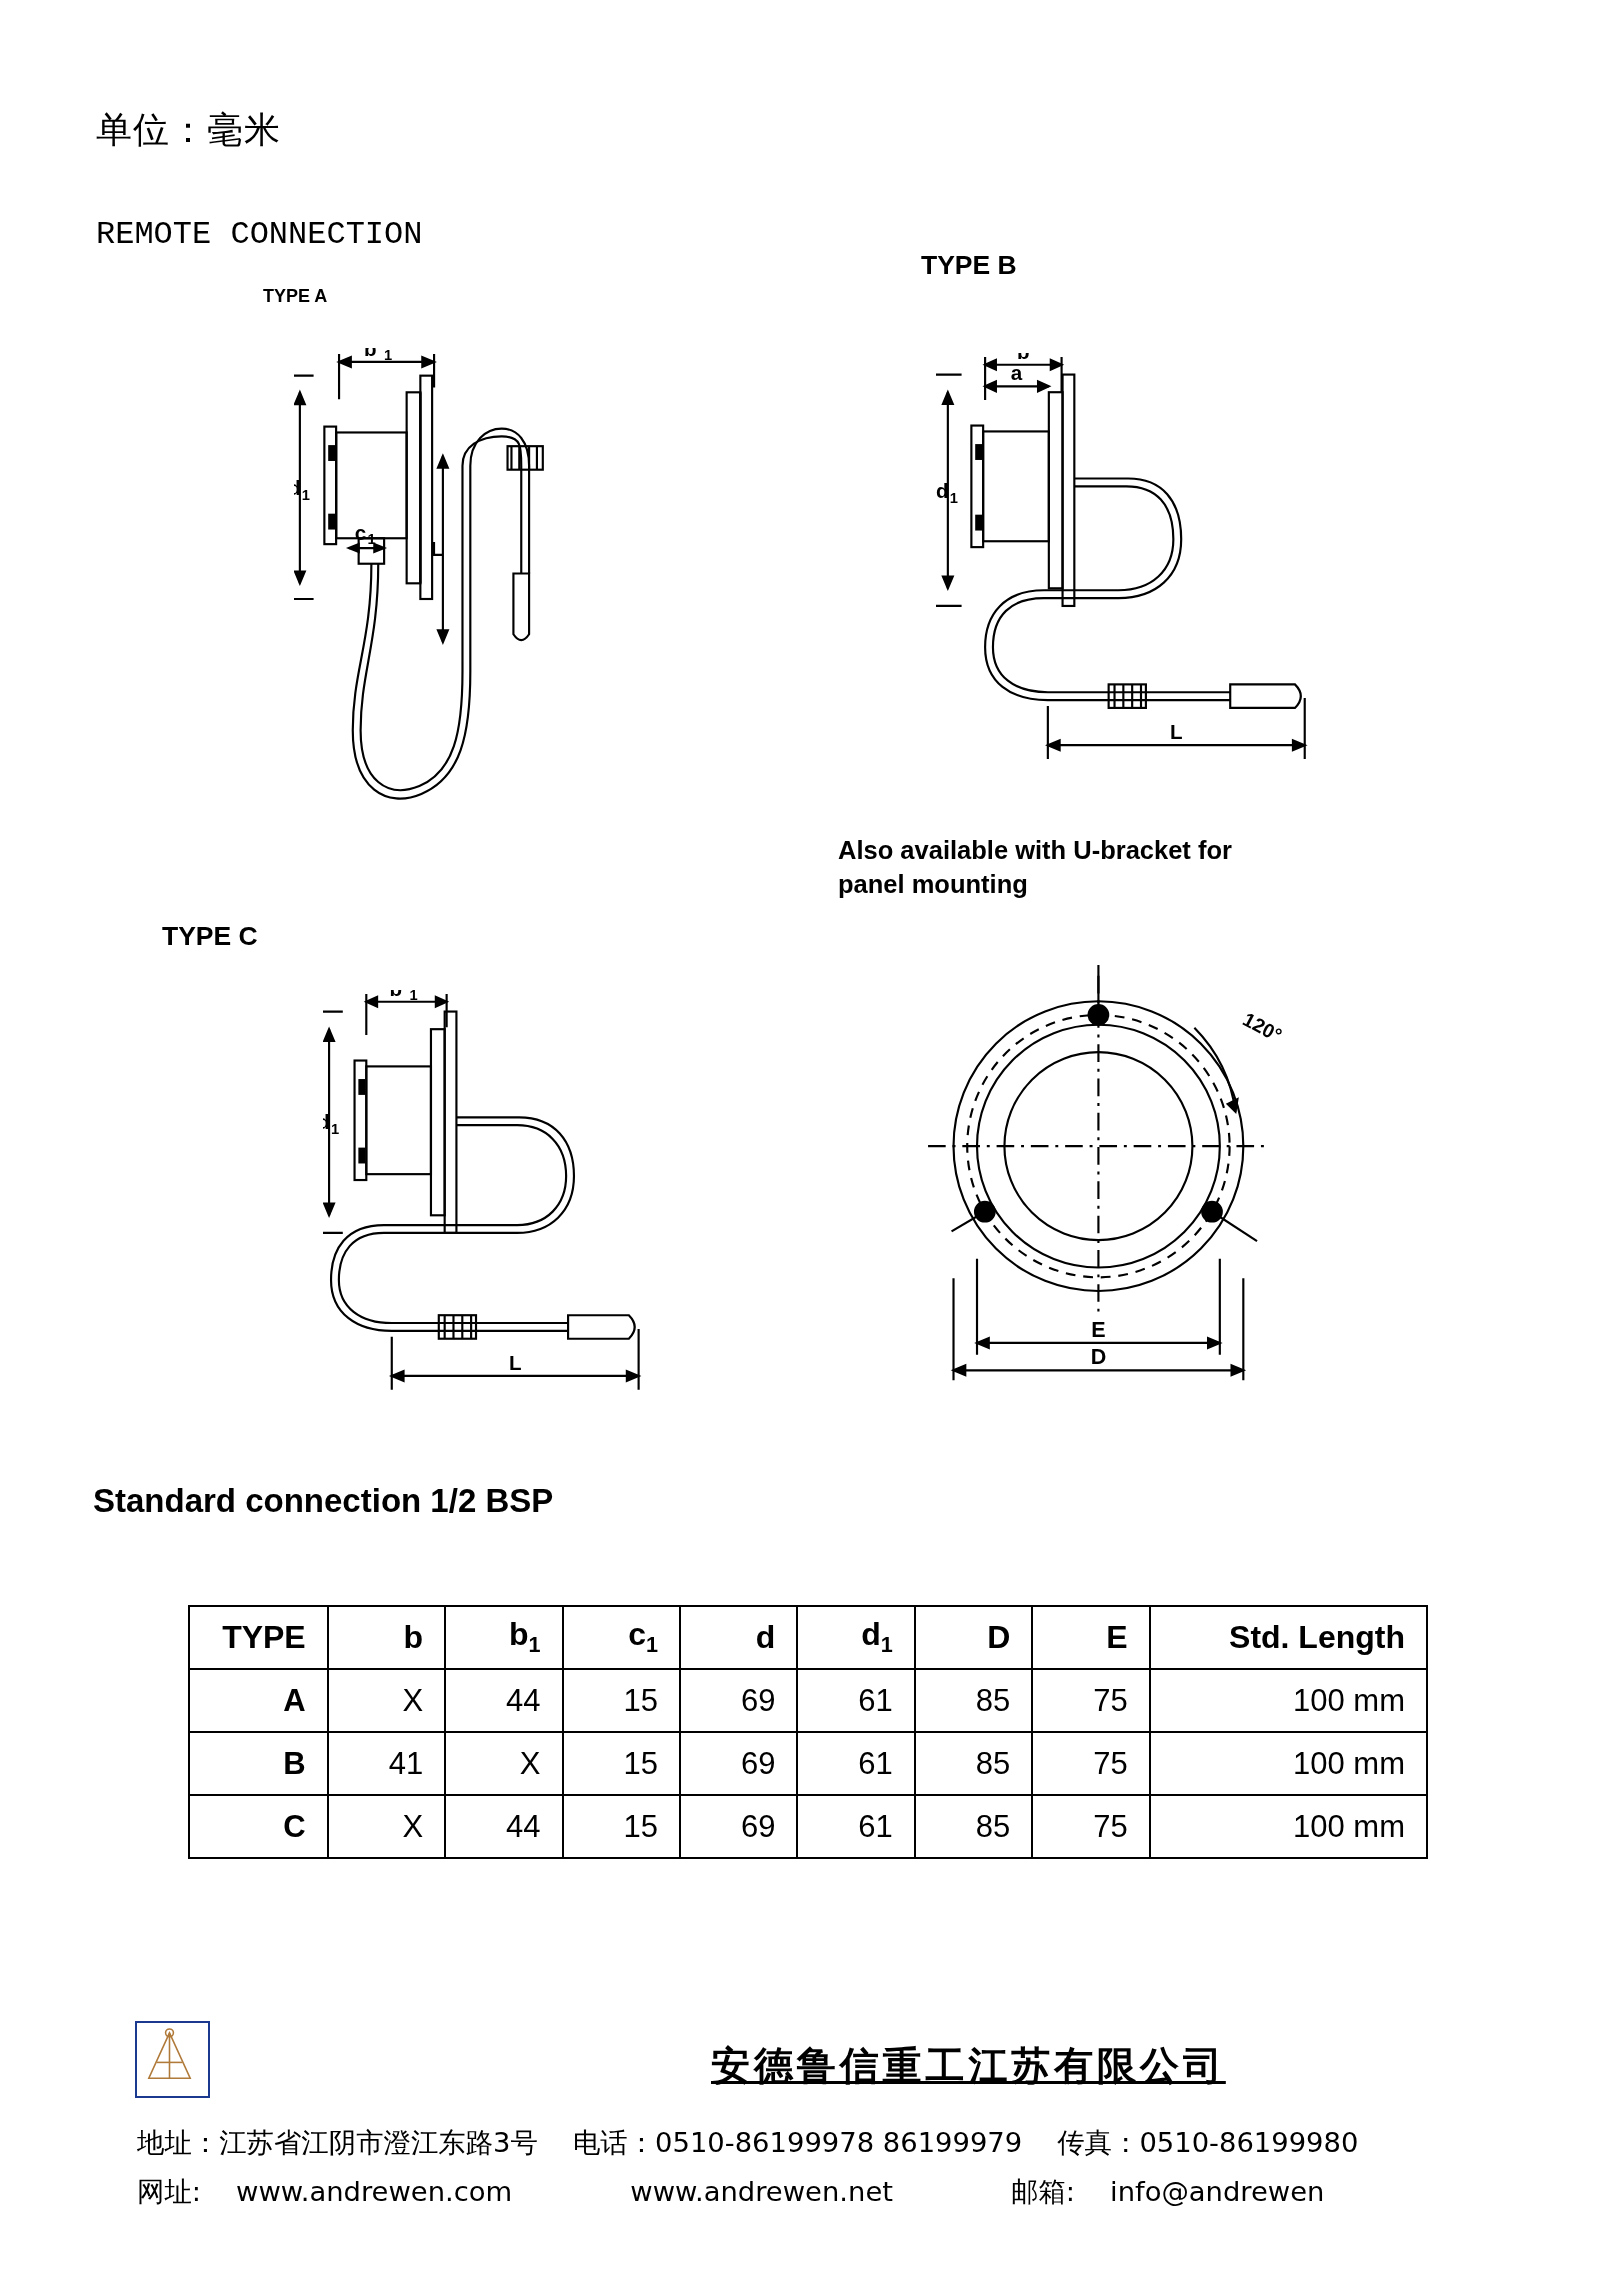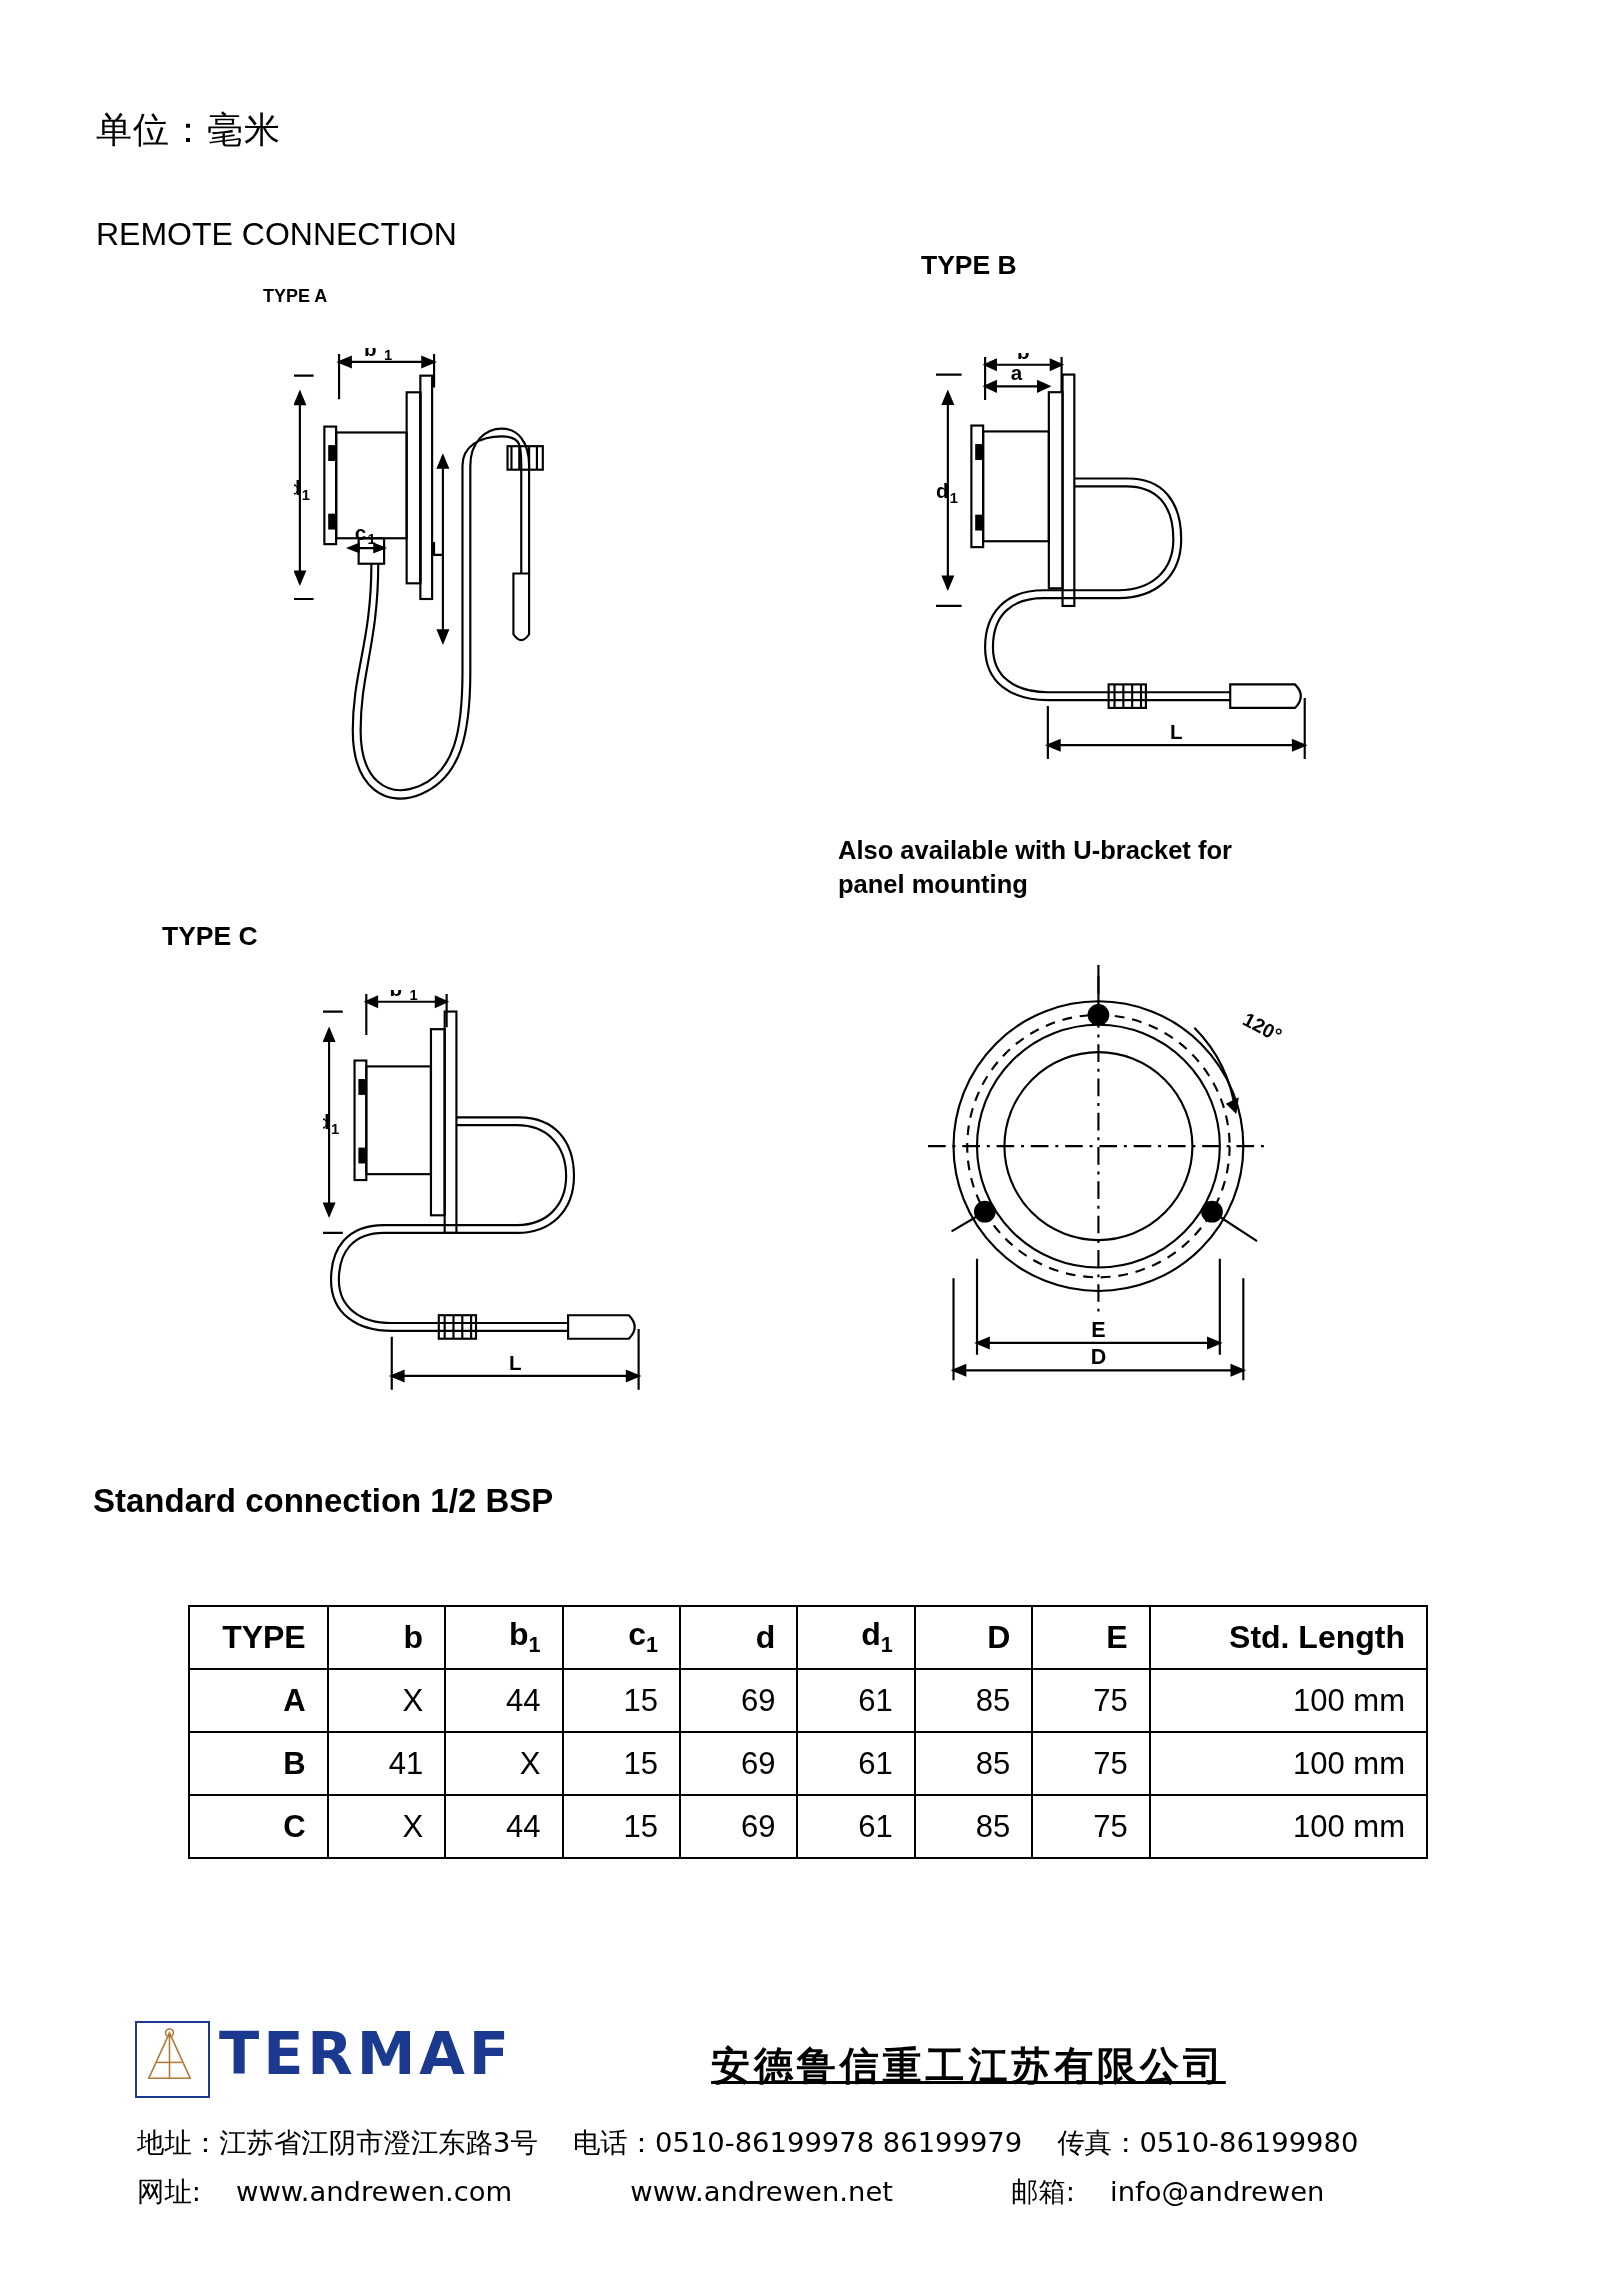--- a/index.html
+++ b/index.html
@@ -30,21 +30,21 @@
     top: 106px;
     font-size: 36px;
     letter-spacing: 1px;
     font-family: "DejaVu Sans", sans-serif;
   }
   .remote-title {
     position: absolute;
     left: 96px;
     top: 216px;
     font-size: 32px;
-    font-family: Liberation Sans, sans-serif;
+    font-family: Liberation Mono, monospace;
   }
   .type-a-label {
     position: absolute;
     left: 263px;
     top: 286px;
     font-size: 18px;
     font-weight: bold;
   }
   .type-b-label {
     position: absolute;
@@ -474,21 +474,20 @@
     <div class="logo-mark">
       <svg width="65" height="67" viewBox="0 0 66 68">
         <g stroke="#b07a3a" fill="none" stroke-width="1.6">
           <path d="M33 10 L12 56 L54 56 Z"></path>
           <path d="M33 10 L33 56"></path>
           <path d="M20 40 L46 40"></path>
           <circle cx="33" cy="10" r="4"></circle>
         </g>
       </svg>
     </div>
-    <div class="logo-text">TERMAF</div>
   </div>
 
   <div class="company-cn">安德鲁信重工江苏有限公司</div>
 
   <div class="footer-line1">
     <span class="fl-seg">地址：</span><span class="fl-seg">江苏省江阴市澄江东路3号</span><span class="sp-1"></span><span class="fl-seg">电话：</span><span class="fl-seg">0510-86199978  86199979</span><span class="sp-1"></span><span class="fl-seg">传真：</span><span class="fl-seg">0510-86199980</span>
   </div>
 
   <div class="footer-line2">
     <span class="fl-seg">网址:</span><span class="sp-1"></span><span class="fl-seg">www.andrewen.com</span><span class="sp-3"></span><span class="fl-seg">www.andrewen.net</span><span class="sp-3"></span><span class="fl-seg">邮箱:</span><span class="sp-1"></span><span class="fl-seg">info@andrewen</span>

